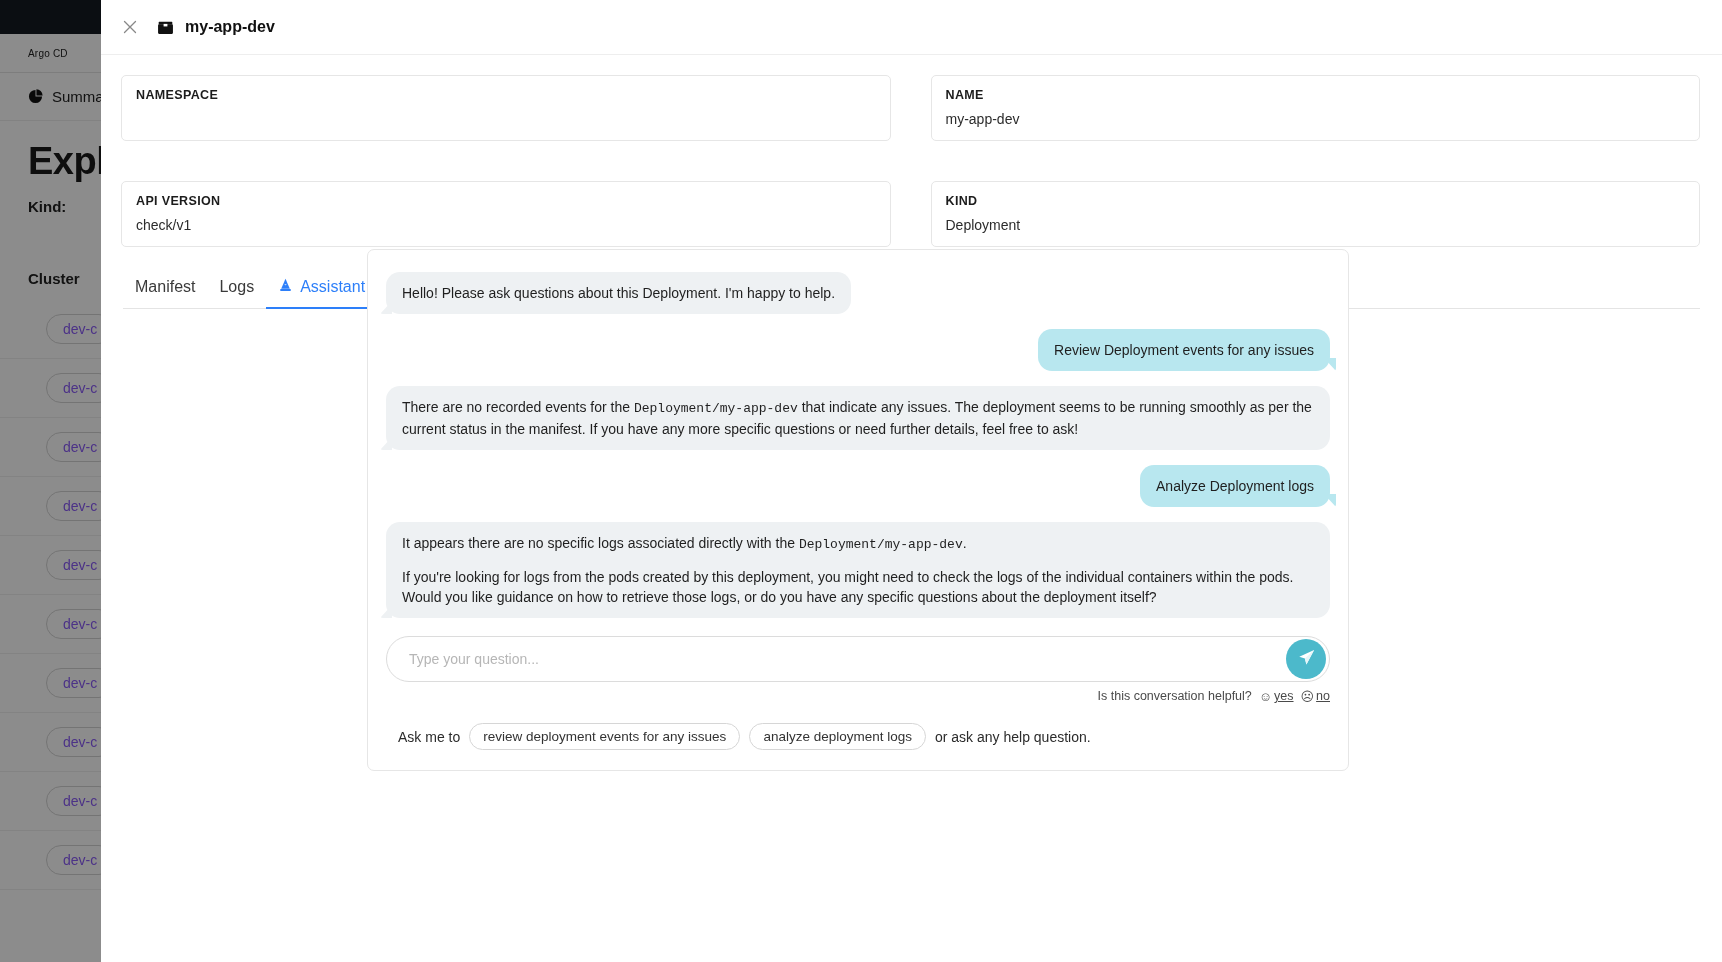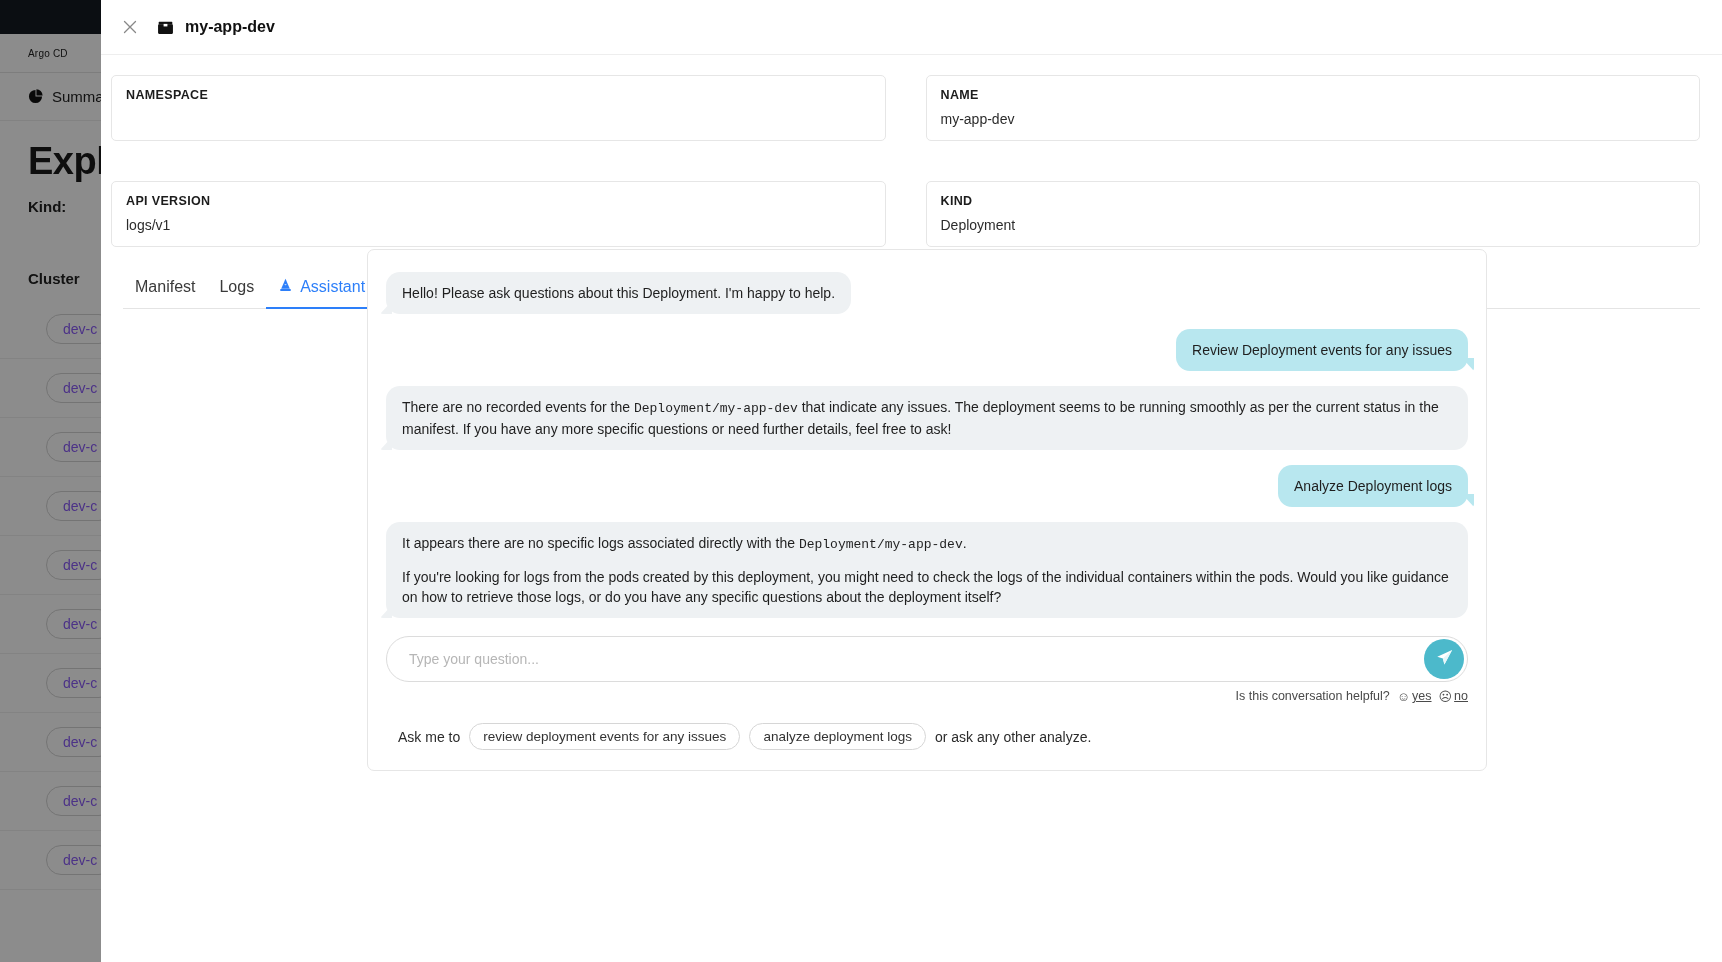--- a/index.html
+++ b/index.html
@@ -153,21 +153,21 @@
     font-weight: bold;
     color: #111;
   }
 
   
   #info-grid {
     display: grid;
     grid-template-columns: 1fr 1fr;
     column-gap: 16px;
     row-gap: 12px;
-    padding: 20px 22px 0 10px;
+    padding: 20px 22px 0 20px;
     box-sizing: border-box;
     gap: 40px;
   }
   .info-card {
     border: 1px solid #e6e6e6;
     border-radius: 5px;
     padding: 12px 14px 13px 14px;
     box-sizing: border-box;
     background: #fff;
   }
@@ -207,21 +207,21 @@
     border-bottom-color: #2d7ff9;
     font-weight: normal;
   }
   .tab .wizard-icon { width: 15px; height: 15px; display:block; }
 
   
   #chat-panel {
     position: absolute;
     left: 266px;
     top: 249px;
-    width: 1120px;
+    width: 982px;
     border: 1px solid #e6e6e6;
     border-radius: 7px;
     background: #fff;
     padding: 22px 18px 20px 18px;
     box-sizing: border-box;
   }
   .msg-row { display: flex; margin-bottom: 15px; }
   .msg-row.bot { justify-content: flex-start; }
   .msg-row.user { justify-content: flex-end; }
 
@@ -436,21 +436,21 @@
   <div id="info-grid">
       <div class="info-card">
         <div class="info-label">NAMESPACE</div>
       </div>
       <div class="info-card">
         <div class="info-label">NAME</div>
         <div class="info-value">my-app-dev</div>
       </div>
       <div class="info-card">
         <div class="info-label">API VERSION</div>
-        <div class="info-value">logs/v1</div>
+        <div class="info-value">check/v1</div>
       </div>
       <div class="info-card">
         <div class="info-label">KIND</div>
         <div class="info-value">Deployment</div>
       </div>
     </div>
 
   <div id="tabs">
       <div class="tab">
         <span>Manifest</span>
@@ -523,17 +523,17 @@
         <span class="label">no</span>
       </span>
     </div>
 
     <div id="suggestions-row">
       <span>Ask me to</span>
       <span id="suggestion-chips" style="display:flex;gap:9px;">
           <span class="suggestion-chip">review deployment events for any issues</span>
           <span class="suggestion-chip">analyze deployment logs</span>
         </span>
-      <span>or ask any other analyze.</span>
+      <span>or ask any help question.</span>
     </div>
   </div>
 
 </div>
 
 </body></html>

